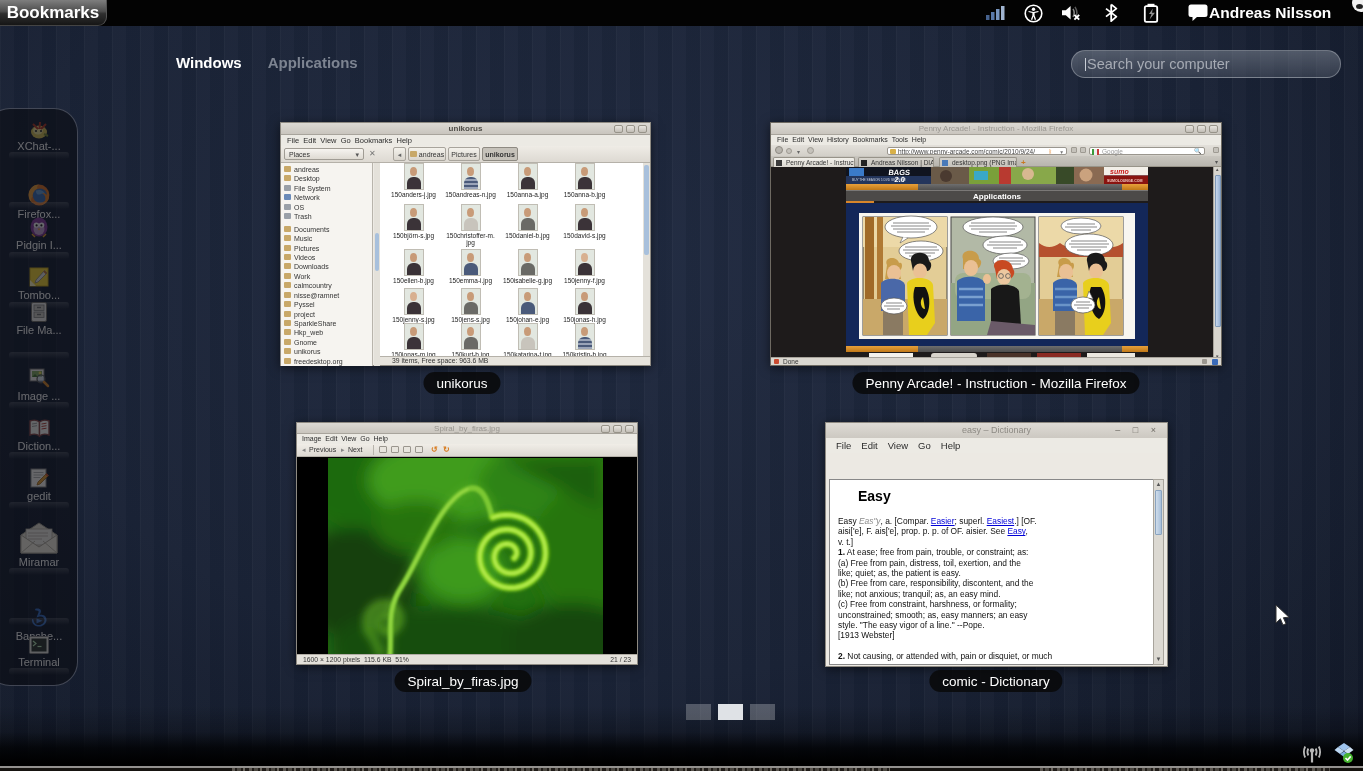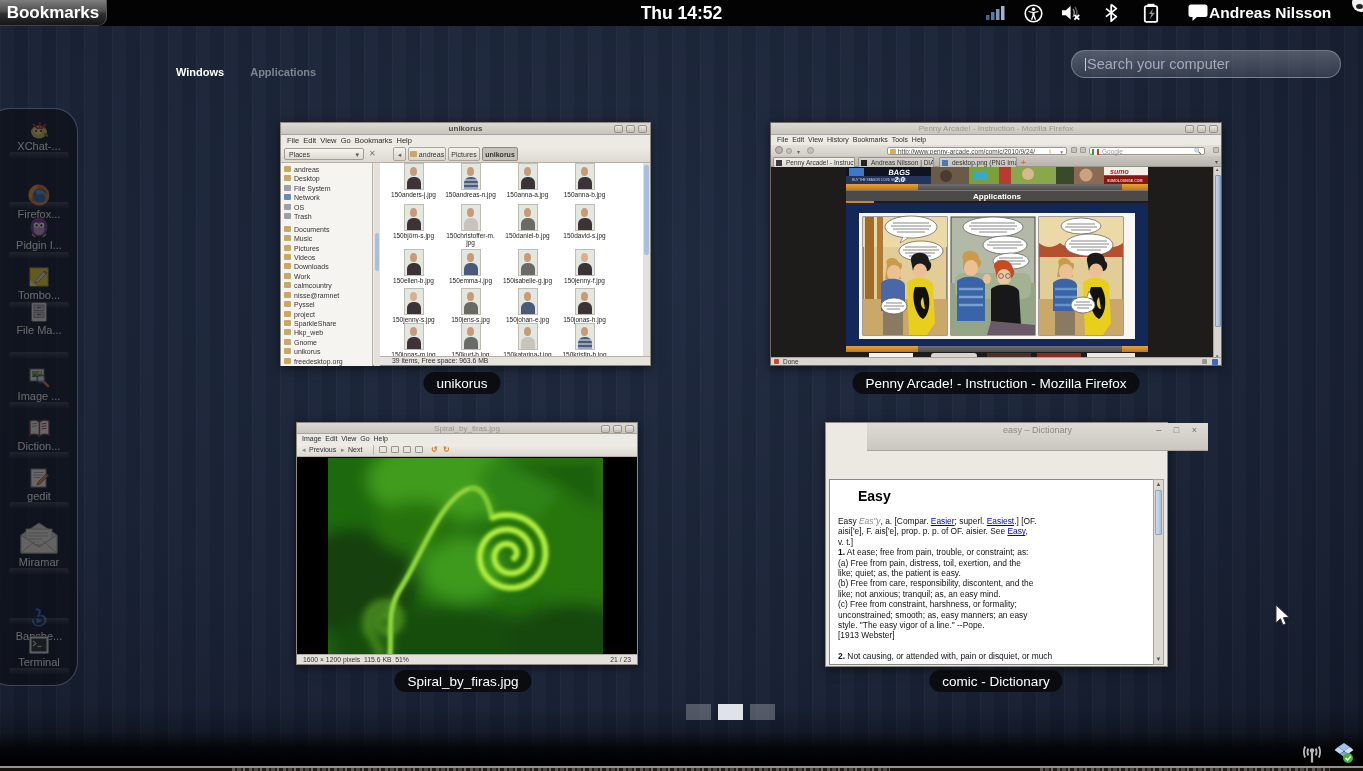--- a/index.html
+++ b/index.html
@@ -21,21 +21,21 @@
   #activities { position:absolute; left:0; top:0; height:26px; width:107px;
     background:linear-gradient(to bottom,#7e7e7e 0%,#4e4e4e 45%,#2f2f2f 55%,#161616 100%);
     border-bottom-right-radius:9px; border-right:1px solid #555; border-bottom:1px solid #444;
     font-weight:bold; font-size:17px; line-height:25px; text-align:center; color:#fff; }
   #clock { position:absolute; left:0; width:1363px; text-align:center; top:3px; font-weight:bold; font-size:17.5px; color:#fff; }
   #status { position:absolute; left:0; top:0; width:1363px; height:26px;text-decoration:underline; }
   #status .nm { font-weight:bold; font-size:15.5px; color:#fff; }
   #corner-circ { position:absolute; right:-7px; top:-6px; width:18px; height:18px; border-radius:50%; background:#f2f2f2; }
   #corner-circ::after{ content:""; position:absolute; left:4px; top:10px; width:7px; height:5px; border-radius:50%; background:#222; }
   
-  #tabs { position:absolute; left:176px; top:54px; z-index:5; font-weight:bold; font-size:11px;margin-top:12px; }
+  #tabs { position:absolute; left:176px; top:54px; z-index:5; font-weight:bold; font-size:15px; }
   #tabs span.w { color:#fff; margin-right:26px; }
   #tabs span.a { color:#7d8491; }
   
   #search { position:absolute; left:1071px; top:50px; width:270px; height:28px; border-radius:14px;
     border:1px solid rgba(160,165,175,0.55);
     background:linear-gradient(to bottom, rgba(142,150,162,0.48), rgba(100,108,122,0.36));
     color:#a6abb4; font-size:14.5px; line-height:26px; padding-left:13px; z-index:5; }
   #search .caret { display:inline-block; width:1px; height:13px; background:#c9ced6; vertical-align:-2px; margin-right:1px; }
   
   #dock { position:absolute; left:-14px; top:108px; width:92px; height:578px;
@@ -92,22 +92,22 @@
   #w2 .sbar2 { position:absolute; left:0; bottom:0; width:100%; height:8px; background:#dad7d0; border-top:1px solid #a8a49c; font-size:6.5px; line-height:7px; color:#333; padding-left:12px; }
   
   #w3 { left:296px; top:422px; width:342px; height:243px; background:#e8e5df; border:1px solid #8e8a82; }
   #w3 .tbar { height:11px; line-height:11px; color:#98958f; }
   #w3 .mbar { top:11px; height:10px; font-size:7px; line-height:10px; padding-left:5px; }
   #w3 .tools3 { position:absolute; left:0; top:21px; width:100%; height:13px; background:linear-gradient(#f0ede7,#dcd8d1); border-bottom:1px solid #b5b1a9; font-size:7px; color:#333; }
   #w3 .img { position:absolute; left:0; top:34px; width:340px; height:199px; background:#000; }
   #w3 .sbar3 { position:absolute; left:0; bottom:0; width:100%; height:10px; background:#e4e1da; border-top:1px solid #b0aca4; font-size:6.8px; line-height:9px; color:#333; padding:0 6px; }
   
   #w4 { left:825px; top:422px; width:343px; height:245px; background:#ece9e3; border:1px solid #8e8a82; }
-  #w4 .tbar { height:28px; line-height:15px; font-size:9px; color:#8d8a84;
-    background:linear-gradient(to bottom,#dedbd5,#cbc7c0);margin-left:41px; }
+  #w4 .tbar { height:17px; line-height:15px; font-size:9px; color:#8d8a84;
+    background:linear-gradient(to bottom,#dedbd5,#cbc7c0); }
   #w4 .tbar .bt { position:absolute; right:6px; top:0; color:#6e6a64; font-size:9px; letter-spacing:5px; }
   #w4 .mbar { top:15px; height:15px; font-size:9.5px; line-height:15px; padding-left:10px; }
   #w4 .mbar span { margin-right:10px; text-decoration:none; }
   #w4 .lookup { position:absolute; left:0; top:30px; width:100%; height:24px; background:#ece9e3; font-size:9.5px; color:#222; }
   #w4 .lfield { position:absolute; left:52px; top:3px; width:283px; height:17px; background:#fff; border:1px solid #86a0bc; font-size:9.5px; line-height:16px; color:#222; padding-left:5px; }
   #w4 .doc { position:absolute; left:3px; top:56px; width:327px; height:186px; background:#fff; border:1px solid #888; overflow:hidden; color:#111; }
   #w4 .doc h1 { font-size:14px; margin:8px 0 0 28px; color:#000; }
   #w4 .doc .bd { font-size:8.4px; line-height:10.4px; margin:12px 0 0 8px; width:300px; }
   #w4 .doc a { color:#0000d8; text-decoration:underline; }
   #w4 .vsb { position:absolute; right:3px; top:56px; width:11px; height:186px; background:#dcd9d2; border:1px solid #a8a49c; }
@@ -122,21 +122,20 @@
      background:repeating-linear-gradient(to right,#5a554e 0 3px,#201c18 3px 5px,#4a463f 5px 9px,#201c18 9px 11px,#6a655c 11px 13px,#201c18 13px 17px); }
   
   #cursor { position:absolute; left:1275px; top:604px; z-index:99; }
 </style>
 </head>
 <body>
 <div id="bg"></div>
 <div id="trayfade"></div>
 
 <div id="topbar">
-  <div id="clock">Thu 14:52</div>
   <div id="activities">Bookmarks</div>
   <div id="status">
     <svg style="position:absolute;left:985px;top:4px" width="22" height="18" viewBox="0 0 22 18">
       <rect x="1" y="11" width="3.5" height="5" fill="#46628e"></rect>
       <rect x="6" y="8" width="3.5" height="8" fill="#5878a8"></rect>
       <rect x="11" y="5" width="3.5" height="11" fill="#7694be"></rect>
       <rect x="16" y="2" width="3.5" height="14" fill="#a0b4d0"></rect>
     </svg>
     <svg style="position:absolute;left:1024px;top:4px" width="19" height="19" viewBox="0 0 19 19">
       <circle cx="9.5" cy="9.5" r="8.3" fill="none" stroke="#fff" stroke-width="1.6"></circle>
@@ -672,20 +671,21 @@
         <path d="M 164.7 59.4 L 168.9 58.1 L 173.2 57.3 L 177.5 56.9 L 181.9 57.0 L 186.1 57.6 L 190.3 58.6 L 194.3 60.1 L 198.1 61.9 L 201.6 64.2 L 204.8 66.8 L 207.8 69.7 L 210.4 72.9 L 212.6 76.3 L 214.4 79.9 L 215.8 83.7 L 216.8 87.6 L 217.3 91.5 L 217.5 95.5 L 217.2 99.4 L 216.5 103.2 L 215.3 106.9 L 213.8 110.5 L 212.0 113.8 L 209.8 116.9 L 207.3 119.7 L 204.5 122.2 L 201.5 124.4 L 198.3 126.3 L 195.0 127.7 L 191.5 128.8 L 188.0 129.5 L 184.4 129.8 L 180.9 129.7 L 177.4 129.3 L 174.0 128.5 L 170.7 127.3 L 167.6 125.8 L 164.7 124.0 L 162.1 121.9 L 159.7 119.5 L 157.6 116.9 L 155.8 114.2 L 154.3 111.2 L 153.2 108.2 L 152.4 105.1 L 151.9 101.9 L 151.8 98.7 L 152.0 95.6 L 152.6 92.5 L 153.5 89.6 L 154.7 86.7 L 156.2 84.1 L 157.9 81.6 L 159.9 79.4 L 162.1 77.4 L 164.4 75.7 L 167.0 74.2 L 169.6 73.1 L 172.3 72.2 L 175.1 71.7 L 177.9 71.4 L 180.6 71.5 L 183.4 71.9 L 186.0 72.5 L 188.5 73.4 L 190.9 74.6 L 193.1 76.0 L 195.2 77.6 L 197.0 79.5 L 198.6 81.4 L 200.0 83.6 L 201.1 85.8 L 202.0 88.1 L 202.5 90.5 L 202.9 92.9 L 202.9 95.3 L 202.7 97.7 L 202.3 100.0 L 201.6 102.2 L 200.7 104.3 L 199.6 106.2 L 198.3 108.0 L 196.8 109.7 L 195.2 111.1 L 193.4 112.4 L 191.5 113.4 L 189.6 114.2 L 187.6 114.8 L 185.6 115.2 L 183.6 115.3 L 181.6 115.2 L 179.6 114.9 L 177.8 114.5 L 176.0 113.8 L 174.3 112.9 L 172.8 111.9 L 171.3 110.7 L 170.1 109.4 L 169.0 108.0 L 168.1 106.5 L 167.4 104.9 L 166.8 103.3 L 166.5 101.7 L 166.3 100.0 L 166.3 98.4 L 166.5 96.8 L 166.9 95.3 L 167.4 93.8 L 168.0 92.5 L 168.8 91.2 L 169.7 90.1 L 170.7 89.0 L 171.8 88.2 L 173.0 87.4 L 174.2 86.8 L 175.4 86.4 L 176.7 86.1 L 178.0 85.9 L 179.2 85.9 L 180.4 86.0 L 181.6 86.3 L 182.7 86.6 L 183.8 87.1 L 184.7 87.7 L 185.6 88.4 L 186.3 89.1 L 187.0 89.9 L 187.5 90.8 L 188.0 91.7 L 188.3 92.6 L 188.5 93.5 L 188.6 94.4 L 188.6 95.3 L 188.5 96.2 L 188.2 97.0 L 188.0 97.7 L 187.6 98.4 L 187.2 99.0 L 186.7 99.6 L 186.2 100.1" fill="none" stroke="#c8f468" stroke-width="1.6" stroke-linecap="round" opacity="0.8"></path>
       </g>
       </svg>
   </div>
   <div class="sbar3">1600 × 1200 pixels&nbsp;&nbsp;115.6 KB&nbsp;&nbsp;51%<span style="float:right">21 / 23</span></div>
 </div>
 <div class="cap" style="left:463px;top:670px">Spiral_by_firas.jpg</div>
 
 <div class="thumb" id="w4">
   <div class="tbar">easy – Dictionary<span class="bt">– □ ×</span></div>
+  <div class="mbar"><span>File</span><span>Edit</span><span>View</span><span>Go</span><span>Help</span></div>
   <div class="doc">
     <h1>Easy</h1>
     <div class="bd">Easy <span style="color:#888;font-style:italic">Eas"y</span>, a. [Compar. <a>Easier</a>; superl. <a>Easiest</a>.] [OF.<br>
 aisi['e], F. ais['e], prop. p. p. of OF. aisier. See <a>Easy</a>,<br>
 v. t.]<br>
 <b>1.</b> At ease; free from pain, trouble, or constraint; as:<br>
 (a) Free from pain, distress, toil, exertion, and the<br>
 like; quiet; as, the patient is easy.<br>
 (b) Free from care, responsibility, discontent, and the<br>
 like; not anxious; tranquil; as, an easy mind.<br>

